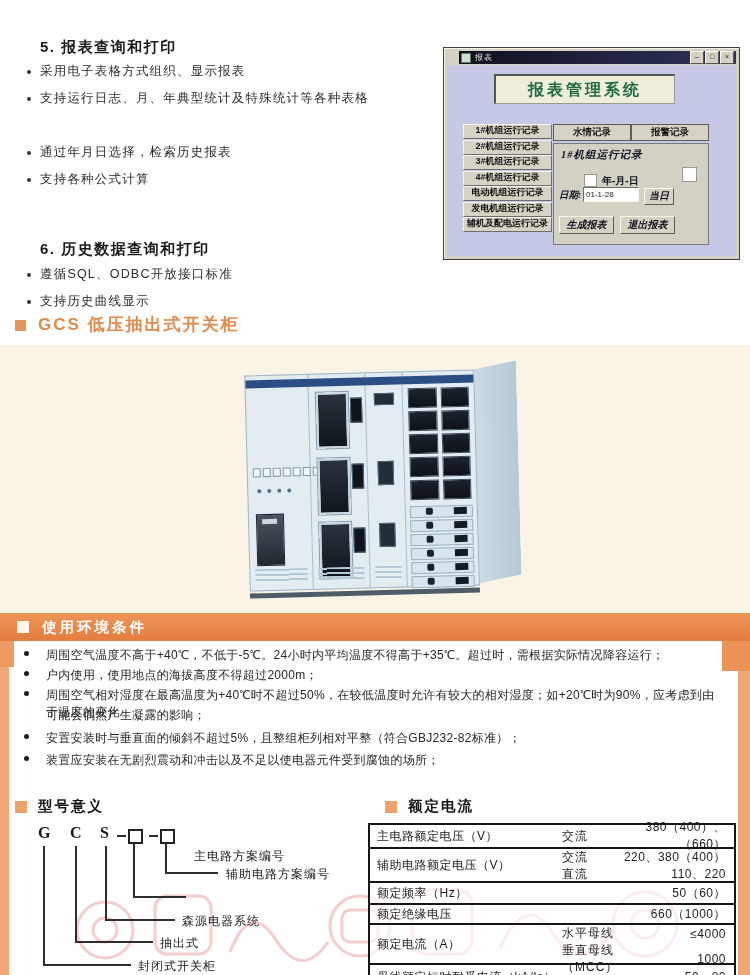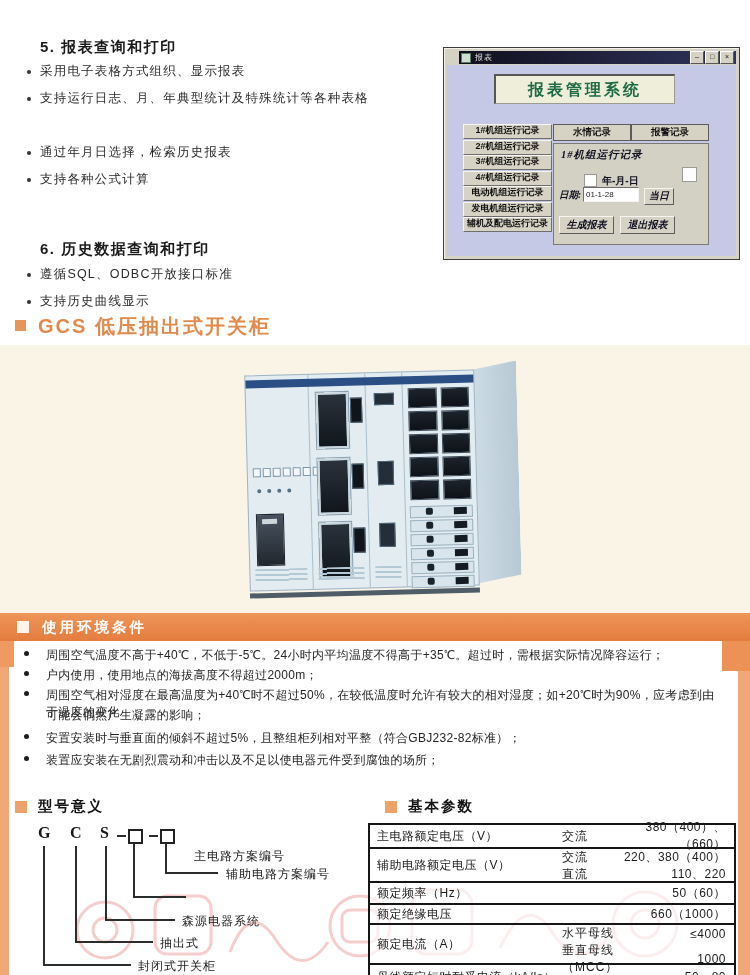--- a/index.html
+++ b/index.html
@@ -40,21 +40,21 @@
         font-family:"Liberation Serif",serif;color:#101020;}
   .dinput{position:absolute;left:29px;top:43px;width:50px;height:13px;background:#fff;
           border:1px solid;border-color:#6e6e6e #f6f5ef #f6f5ef #6e6e6e;font-size:8px;padding:0 2px;
           font-family:"Liberation Sans",sans-serif;color:#222;}
   .pbtn{position:absolute;background:#d6d3c5;border:1px solid;border-color:#f6f5ef #5e5e5e #5e5e5e #f6f5ef;
         font-size:10px;font-weight:bold;font-style:italic;font-family:"Liberation Serif",serif;
         text-align:center;color:#101020;}
 
   
   .gcs-sq{left:15px;top:320px;width:11px;height:11px;background:#e8955b;}
-  .gcs-t{left:38px;top:313px;font-size:20px;font-weight:bold;color:#e28a4c;letter-spacing:2px;text-align:center;}
+  .gcs-t{left:38px;top:313px;font-size:17px;font-weight:bold;color:#e28a4c;letter-spacing:2px;text-align:center;}
   .cream{left:0;top:345px;width:750px;height:268px;background:#faf4e6;}
 
   .photo{left:245px;top:360px;width:276px;height:238px;transform:rotate(-1.5deg);}
   .cab-front{position:absolute;left:2px;top:12px;width:228px;height:214px;background:#e2ecf1;
              border:1px solid #9fb4c4;display:flex;}
   .band{position:absolute;left:0;top:4px;right:0;height:8px;background:#2b4e85;z-index:2;}
   .bay{position:relative;border-right:1px solid #a9bfcd;height:100%;}
   .b1{width:62px;} .b2{width:56px;} .b3{width:36px;} .b4{flex:1;border-right:none;}
   .sqrow{position:absolute;top:92px;left:5px;display:flex;gap:2px;}
   .sqrow i{width:6px;height:7px;background:#f4f8fb;border:1px solid #7e97a8;}
@@ -322,21 +322,21 @@
   <div class="mline" style="left:165px;top:872px;width:53px;height:1.5px;"></div>
 
   <div class="mlabel" style="left:226px;top:866px;">辅助电路方案编号</div>
   <div class="mlabel" style="left:194px;top:848px;">主电路方案编号</div>
   <div class="mlabel" style="left:182px;top:913px;">森源电器系统</div>
   <div class="mlabel" style="left:160px;top:935px;">抽出式</div>
   <div class="mlabel" style="left:138px;top:958px;">封闭式开关柜</div>
 
   <div class="abs" style="left:385px;top:797px;display:flex;align-items:center;gap:11px;">
     <span class="sub-head-sq"></span>
-    <span class="sub-head-t">基本参数</span>
+    <span class="sub-head-t">额定电流</span>
   </div>
 
   <div class="abs ptable">
     <div class="prow" style="height:22px;">
       <span class="plab">主电路额定电压（V）</span>
       <span class="psub" style="width:60px;">交流</span>
       <span class="pval">380（400）、（660）</span>
     </div>
     <div class="prow" style="height:32px;">
       <span class="plab">辅助电路额定电压（V）</span>

